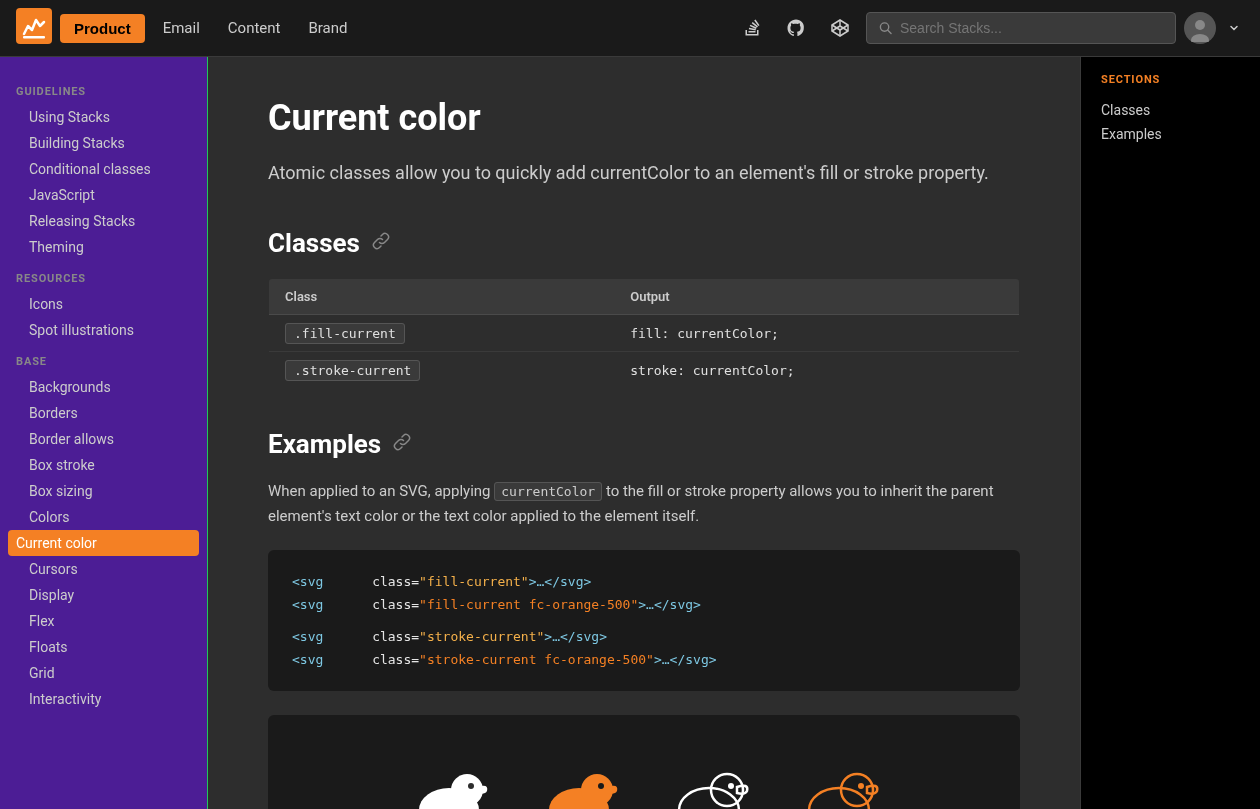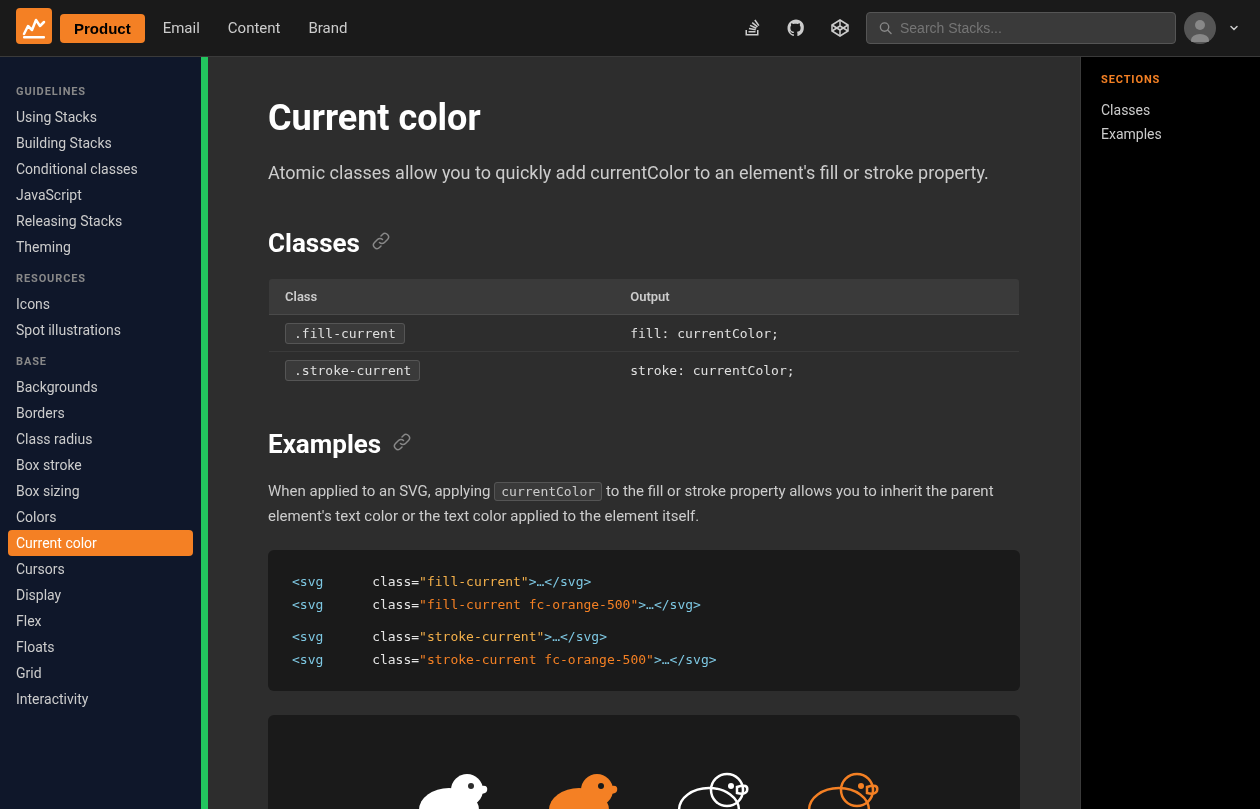--- a/index.html
+++ b/index.html
@@ -68,41 +68,41 @@
     
     .main-layout {
       display: flex;
       flex: 1;
       overflow: hidden;
     }
 
     
     .sidebar {
       width: 208px;
-      background: #0f172a;
-      border-right: 7px solid #22c55e;
+      background: #4c1d95;
+      border-right: 1px solid #22c55e;
       overflow-y: auto;
       flex-shrink: 0;
       padding: 16px 0;
     }
     .sidebar::-webkit-scrollbar { width: 4px; }
     .sidebar::-webkit-scrollbar-track { background: #2d2d2d; }
     .sidebar::-webkit-scrollbar-thumb { background: #555; }
 
     .sidebar-section-label {
       font-size: 11px;
       font-weight: 700;
       color: #888;
       letter-spacing: 0.08em;
       text-transform: uppercase;
       padding: 12px 16px 6px 16px;
     }
     .sidebar-item {
       display: block;
-      padding: 5px 16px;
+      padding: 5px 29px;
       font-size: 14px;
       color: #ccc;
       cursor: pointer;
       text-decoration: none;
       border-radius: 0;
     }
     .sidebar-item.active {
       background: #f48024;
       color: #fff;
       border-radius: 4px;
@@ -338,21 +338,21 @@
     <div>
       <div class="sidebar-section-label">RESOURCES</div>
       <a class="sidebar-item">Icons</a>
       <a class="sidebar-item">Spot illustrations</a>
     </div>
 
     <div>
       <div class="sidebar-section-label">BASE</div>
       <a class="sidebar-item">Backgrounds</a>
       <a class="sidebar-item">Borders</a>
-      <a class="sidebar-item">Class radius</a>
+      <a class="sidebar-item">Border allows</a>
       <a class="sidebar-item">Box stroke</a>
       <a class="sidebar-item">Box sizing</a>
       <a class="sidebar-item">Colors</a>
       <a class="sidebar-item active">Current color</a>
       <a class="sidebar-item">Cursors</a>
       <a class="sidebar-item">Display</a>
       <a class="sidebar-item">Flex</a>
       <a class="sidebar-item">Floats</a>
       <a class="sidebar-item">Grid</a>
       <a class="sidebar-item">Interactivity</a>

